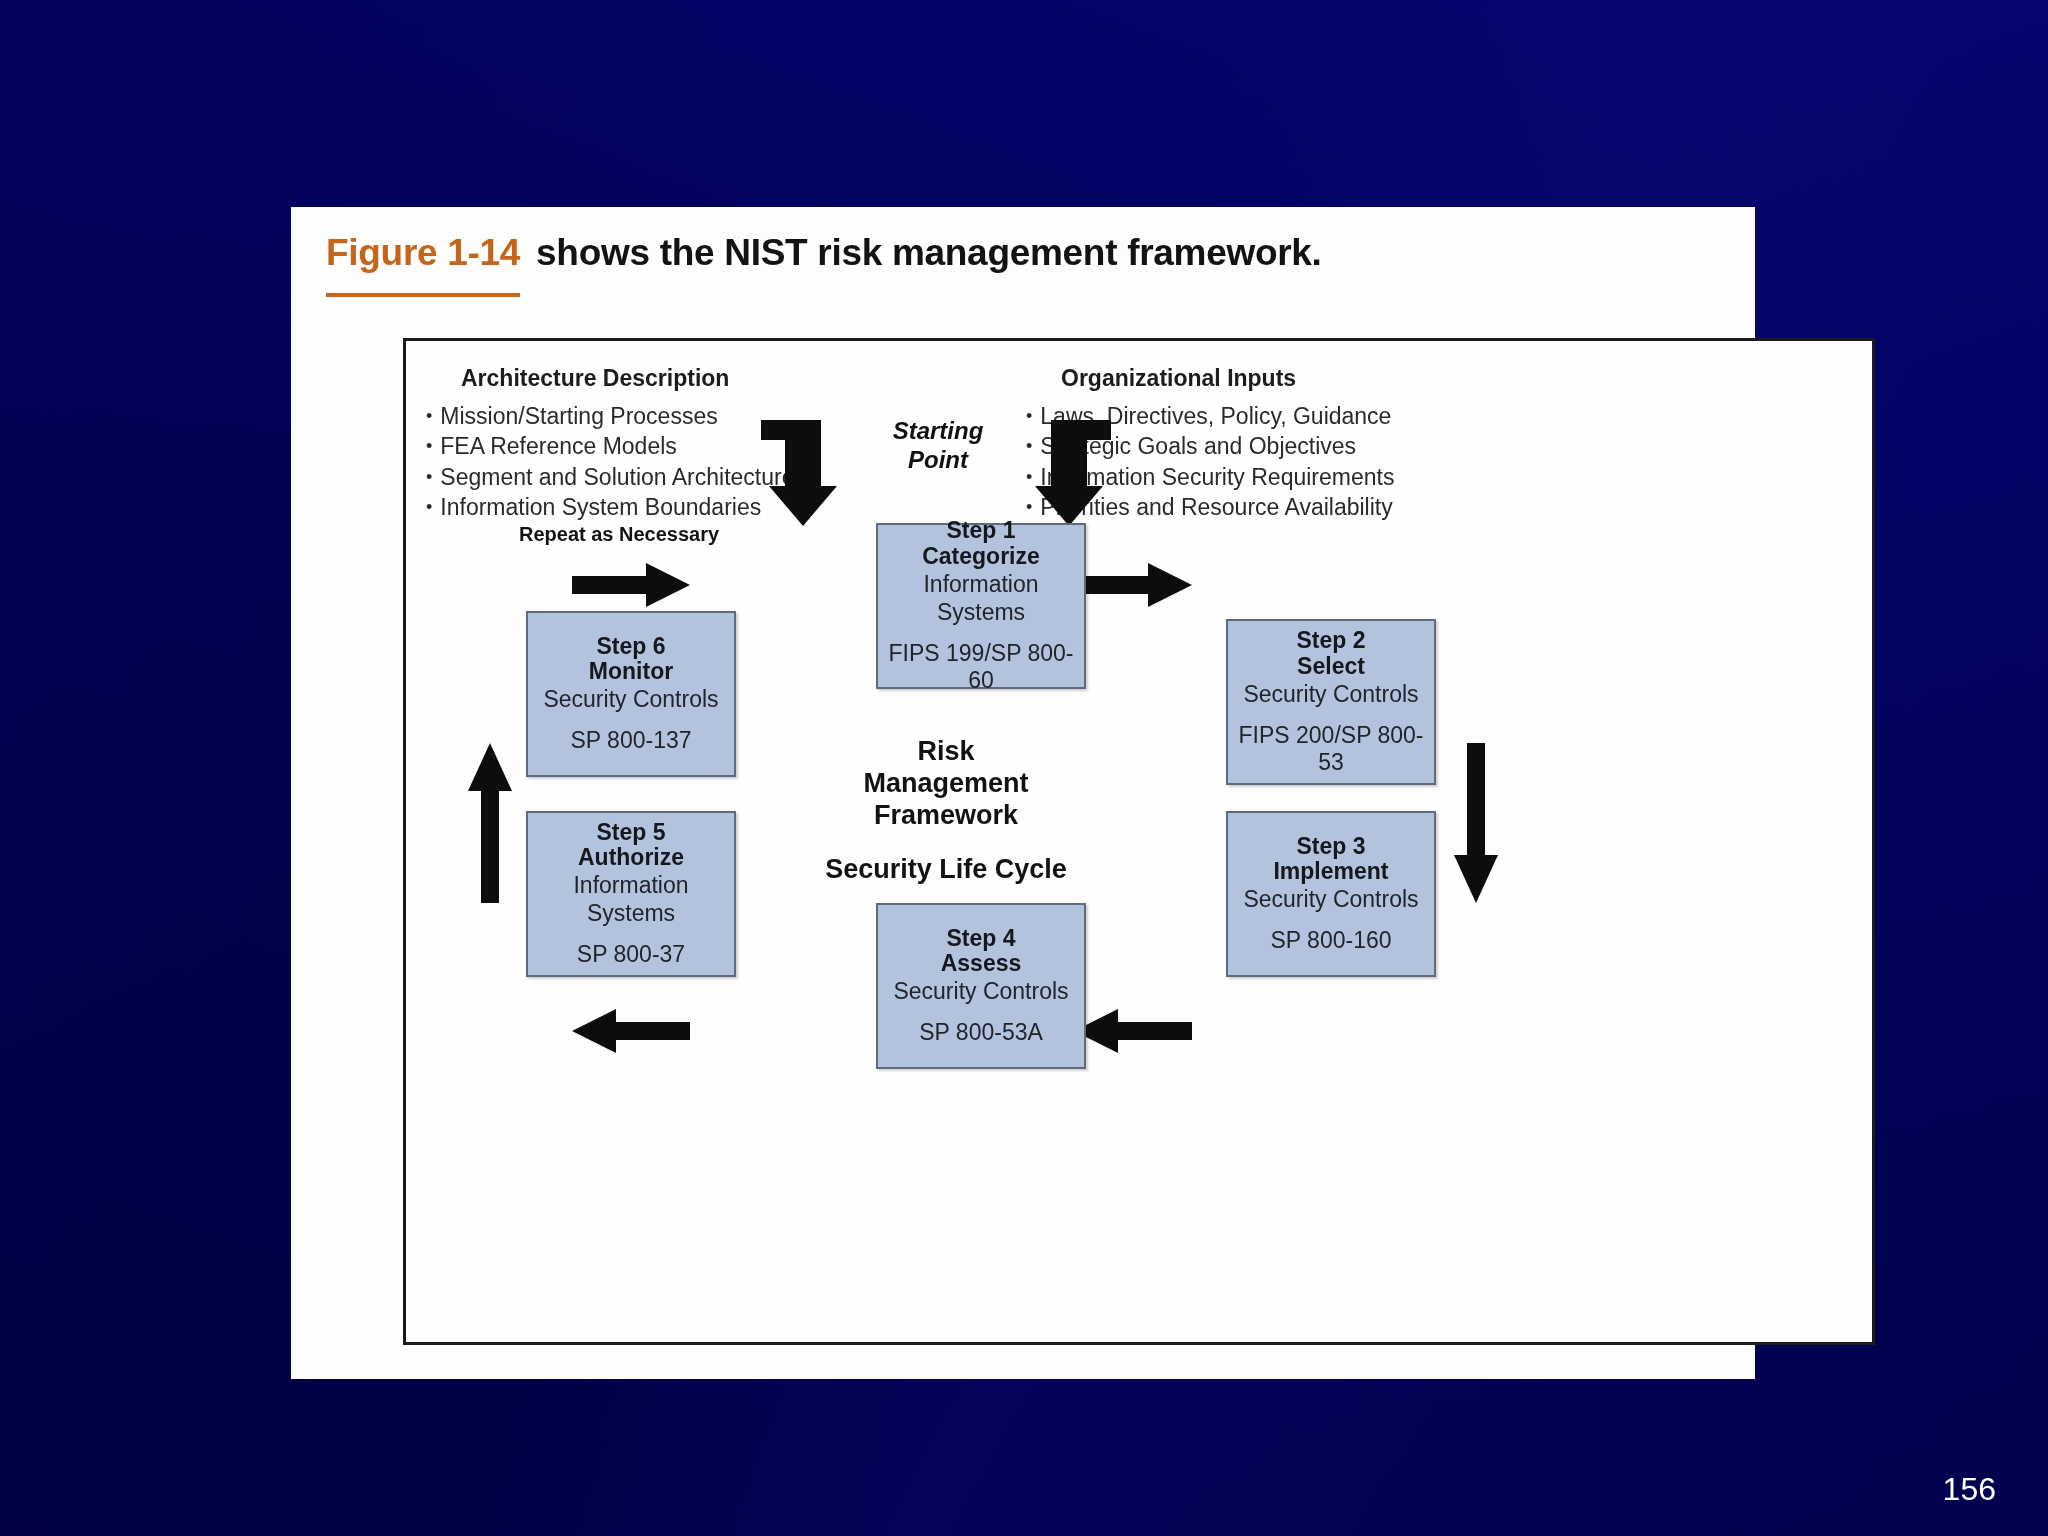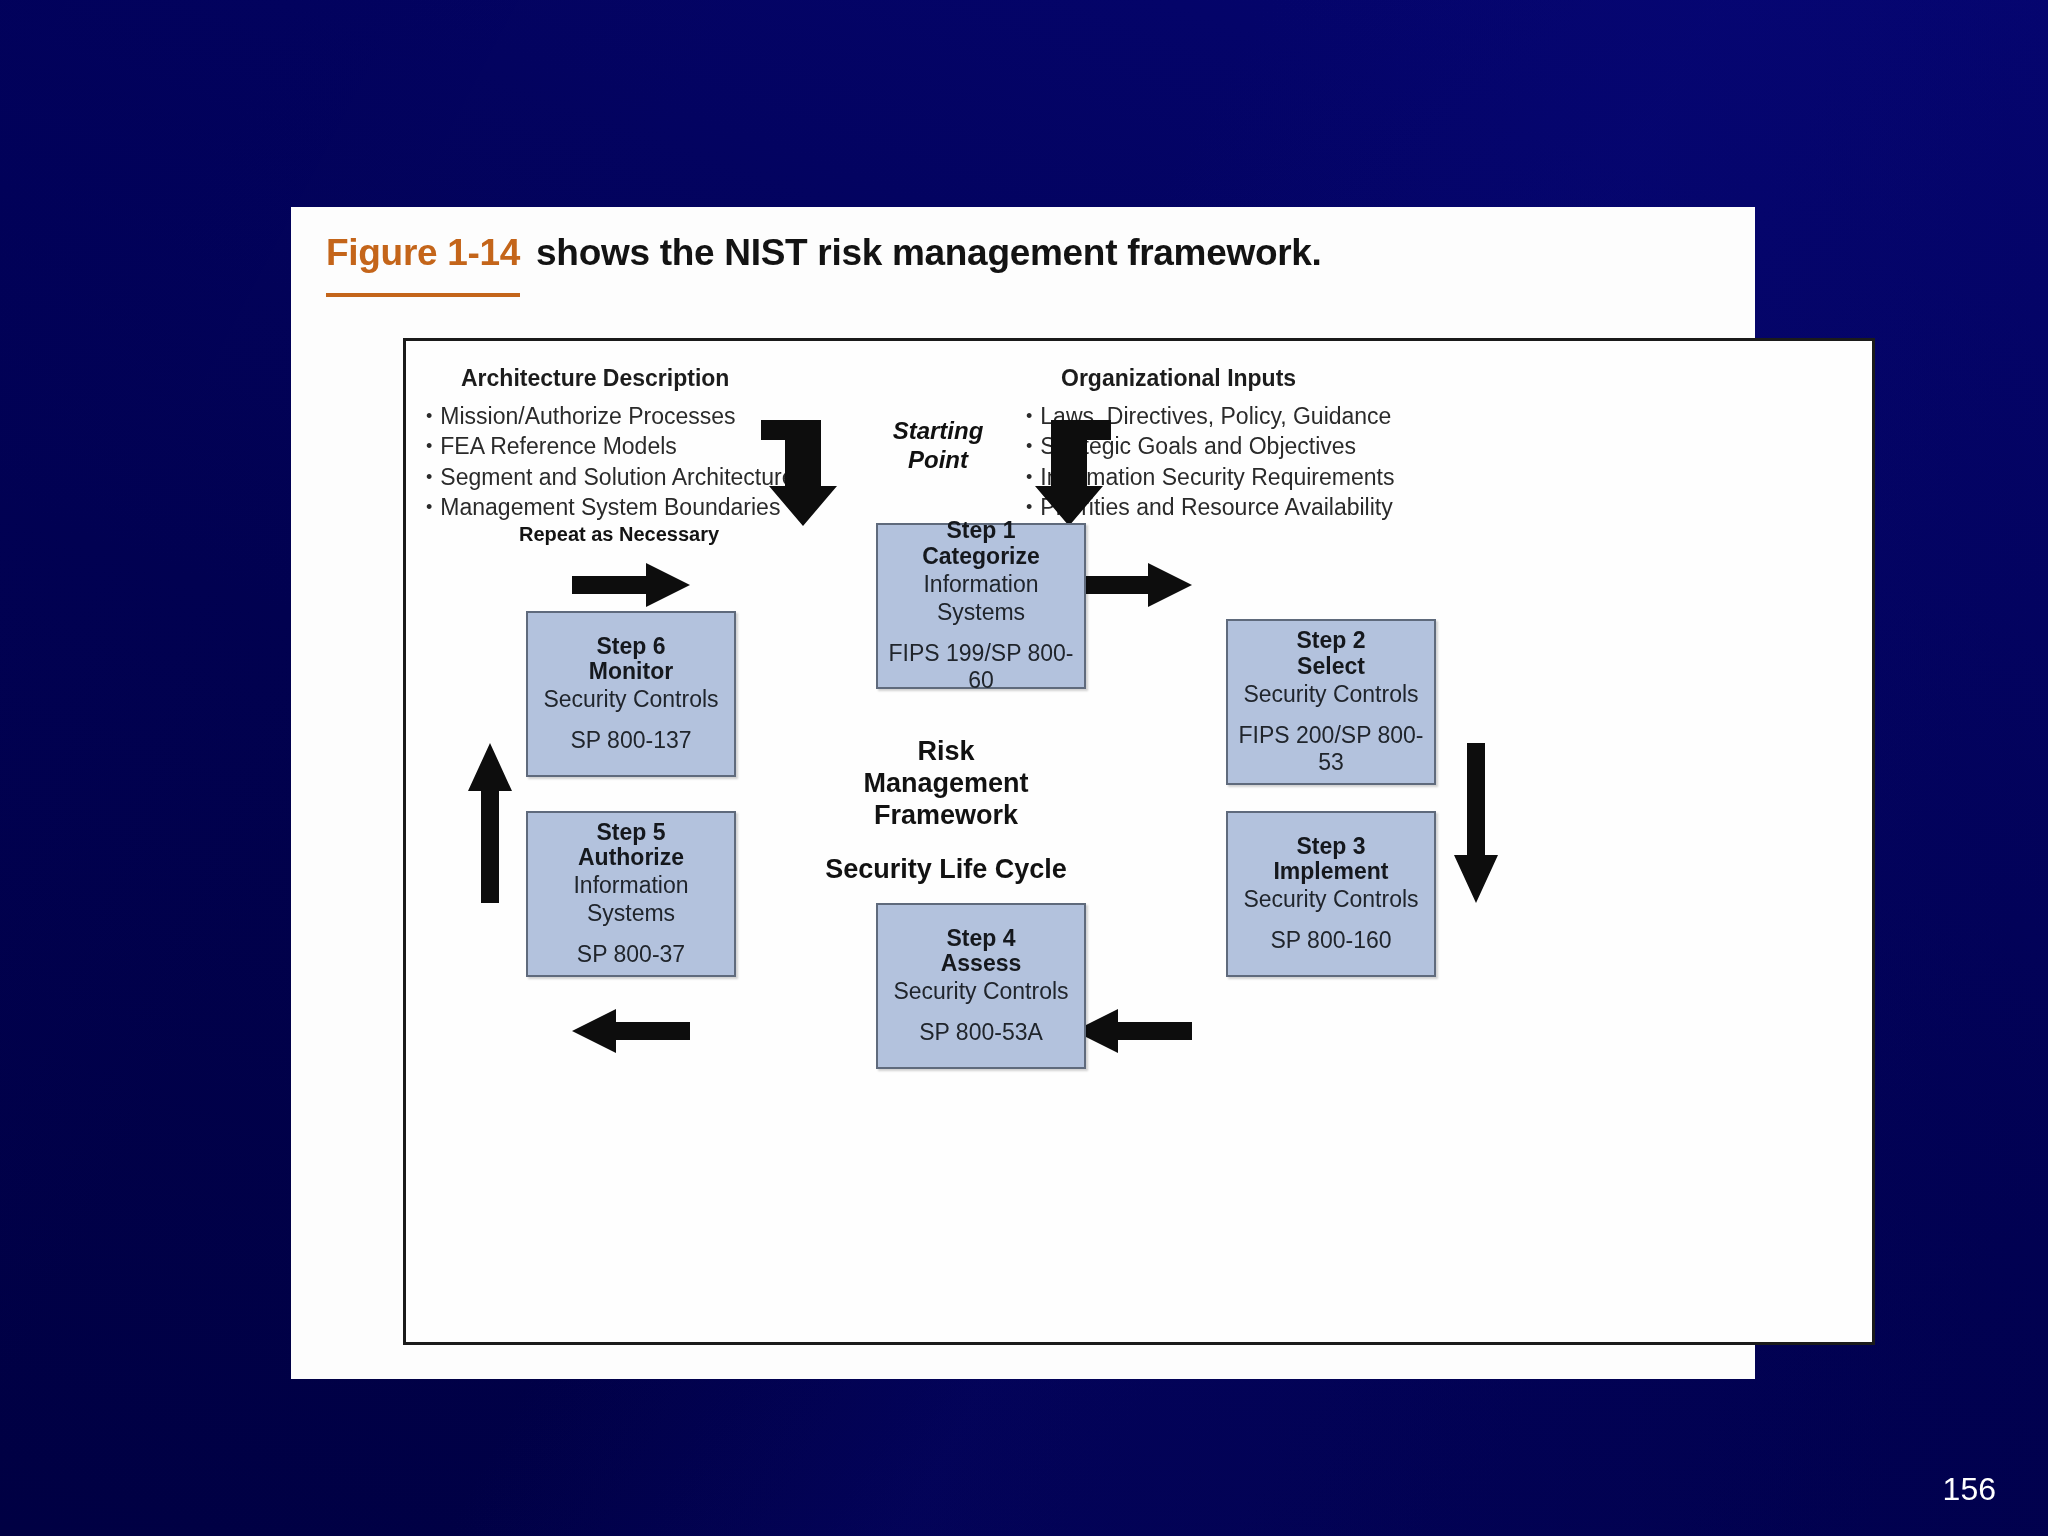--- a/index.html
+++ b/index.html
@@ -133,24 +133,24 @@
 
   <div class="slide-heading">
     <span class="figref">Figure 1-14</span><span> shows the NIST risk management framework.</span>
   </div>
 
   <div class="diagram-frame">
 
     <div class="dg input-block left" style="left:20px; top:24px;">
       <div class="input-title">Architecture Description</div>
       <ul class="input-list">
-        <li>Mission/Authorize Processes</li>
+        <li>Mission/Starting Processes</li>
         <li>FEA Reference Models</li>
         <li>Segment and Solution Architectures</li>
-        <li>Management System Boundaries</li>
+        <li>Information System Boundaries</li>
       </ul>
     </div>
 
     <div class="dg input-block right" style="left:620px; top:24px;">
       <div class="input-title">Organizational Inputs</div>
       <ul class="input-list">
         <li>Laws, Directives, Policy, Guidance</li>
         <li>Strategic Goals and Objectives</li>
         <li>Information Security Requirements</li>
         <li>Priorities and Resource Availability</li>

